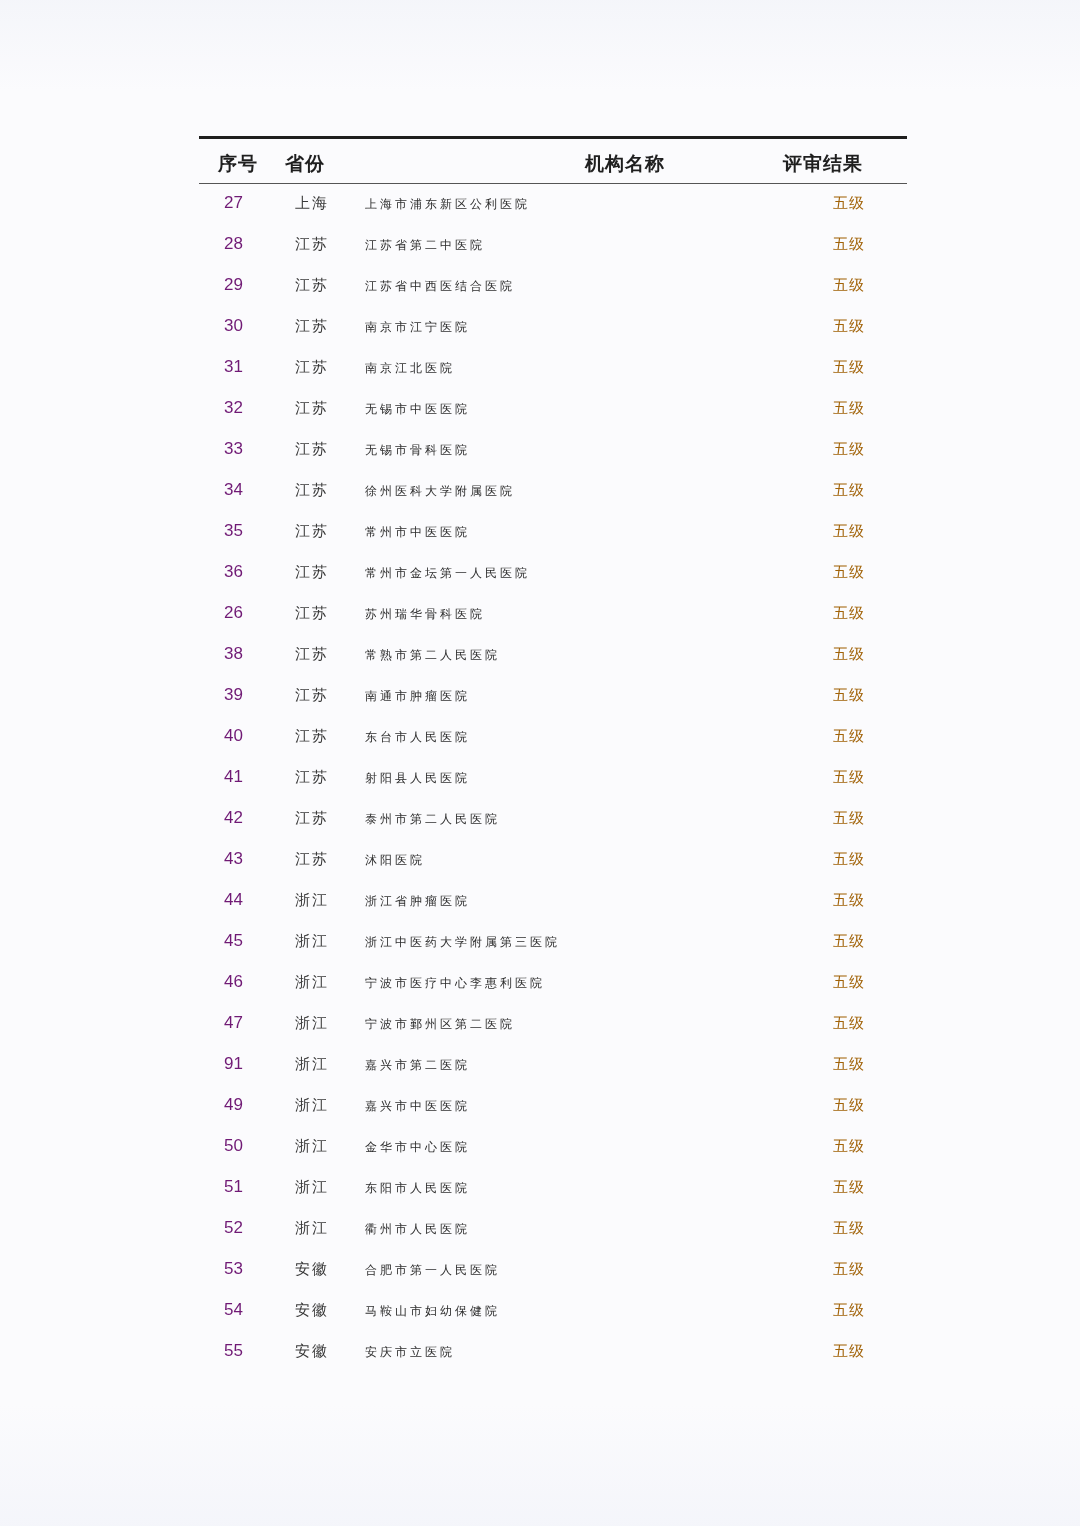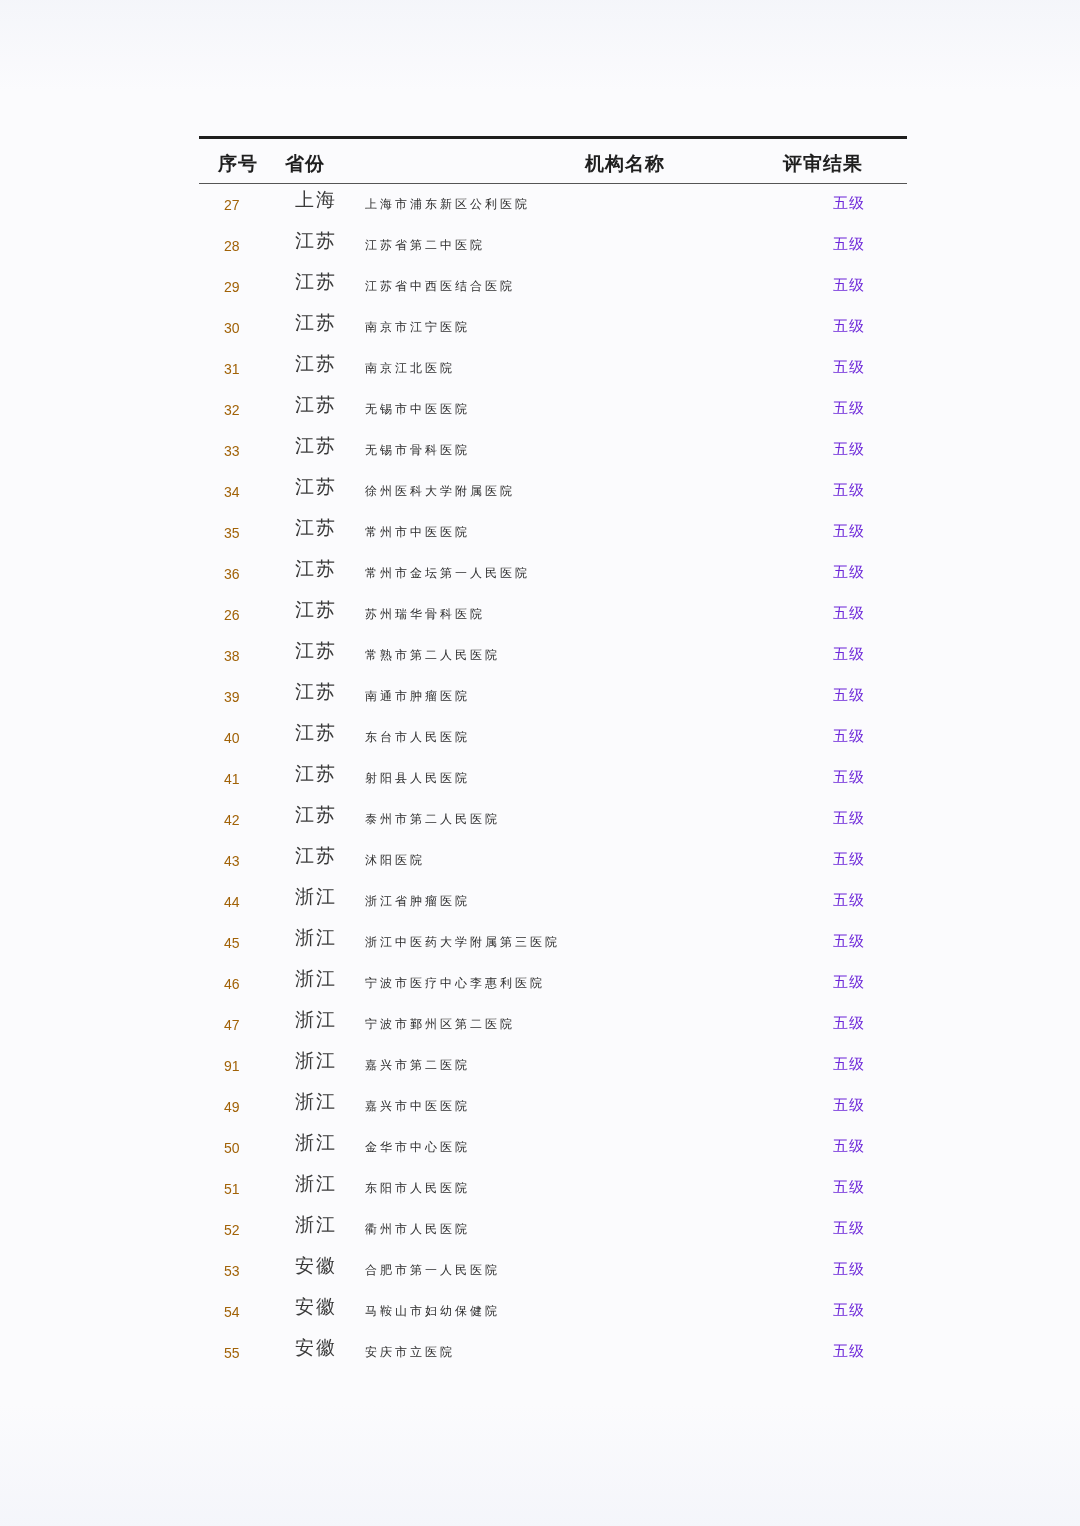--- a/index.html
+++ b/index.html
@@ -65,39 +65,39 @@
       height: 36px;
     }
     .row span {
       position: absolute;
       bottom: 7px;
       white-space: nowrap;
     }
     .c-seq {
       left: 25px;
       font-family: "Liberation Sans", "DejaVu Sans", sans-serif;
-      font-size: 14px;
-      color: #a16207;
+      font-size: 17px;
+      color: #701a75;
     }
     .c-prov {
       left: 96px;
-      font-size: 19px;
+      font-size: 15px;
       color: #3a3a3a;
       letter-spacing: 2px;
     }
     .c-name {
       left: 166px;
       font-size: 12px;
       color: #2e2e2e;
       letter-spacing: 3px;
     }
     .c-result {
       left: 634px;
       font-size: 15px;
-      color: #6d28d9;
+      color: #a16207;
       letter-spacing: 1px;
       bottom: 5px;
     }
   </style>
 </head>
 <body>
 
 <div class="page-shade"></div>
 
 <div class="table-wrap">

